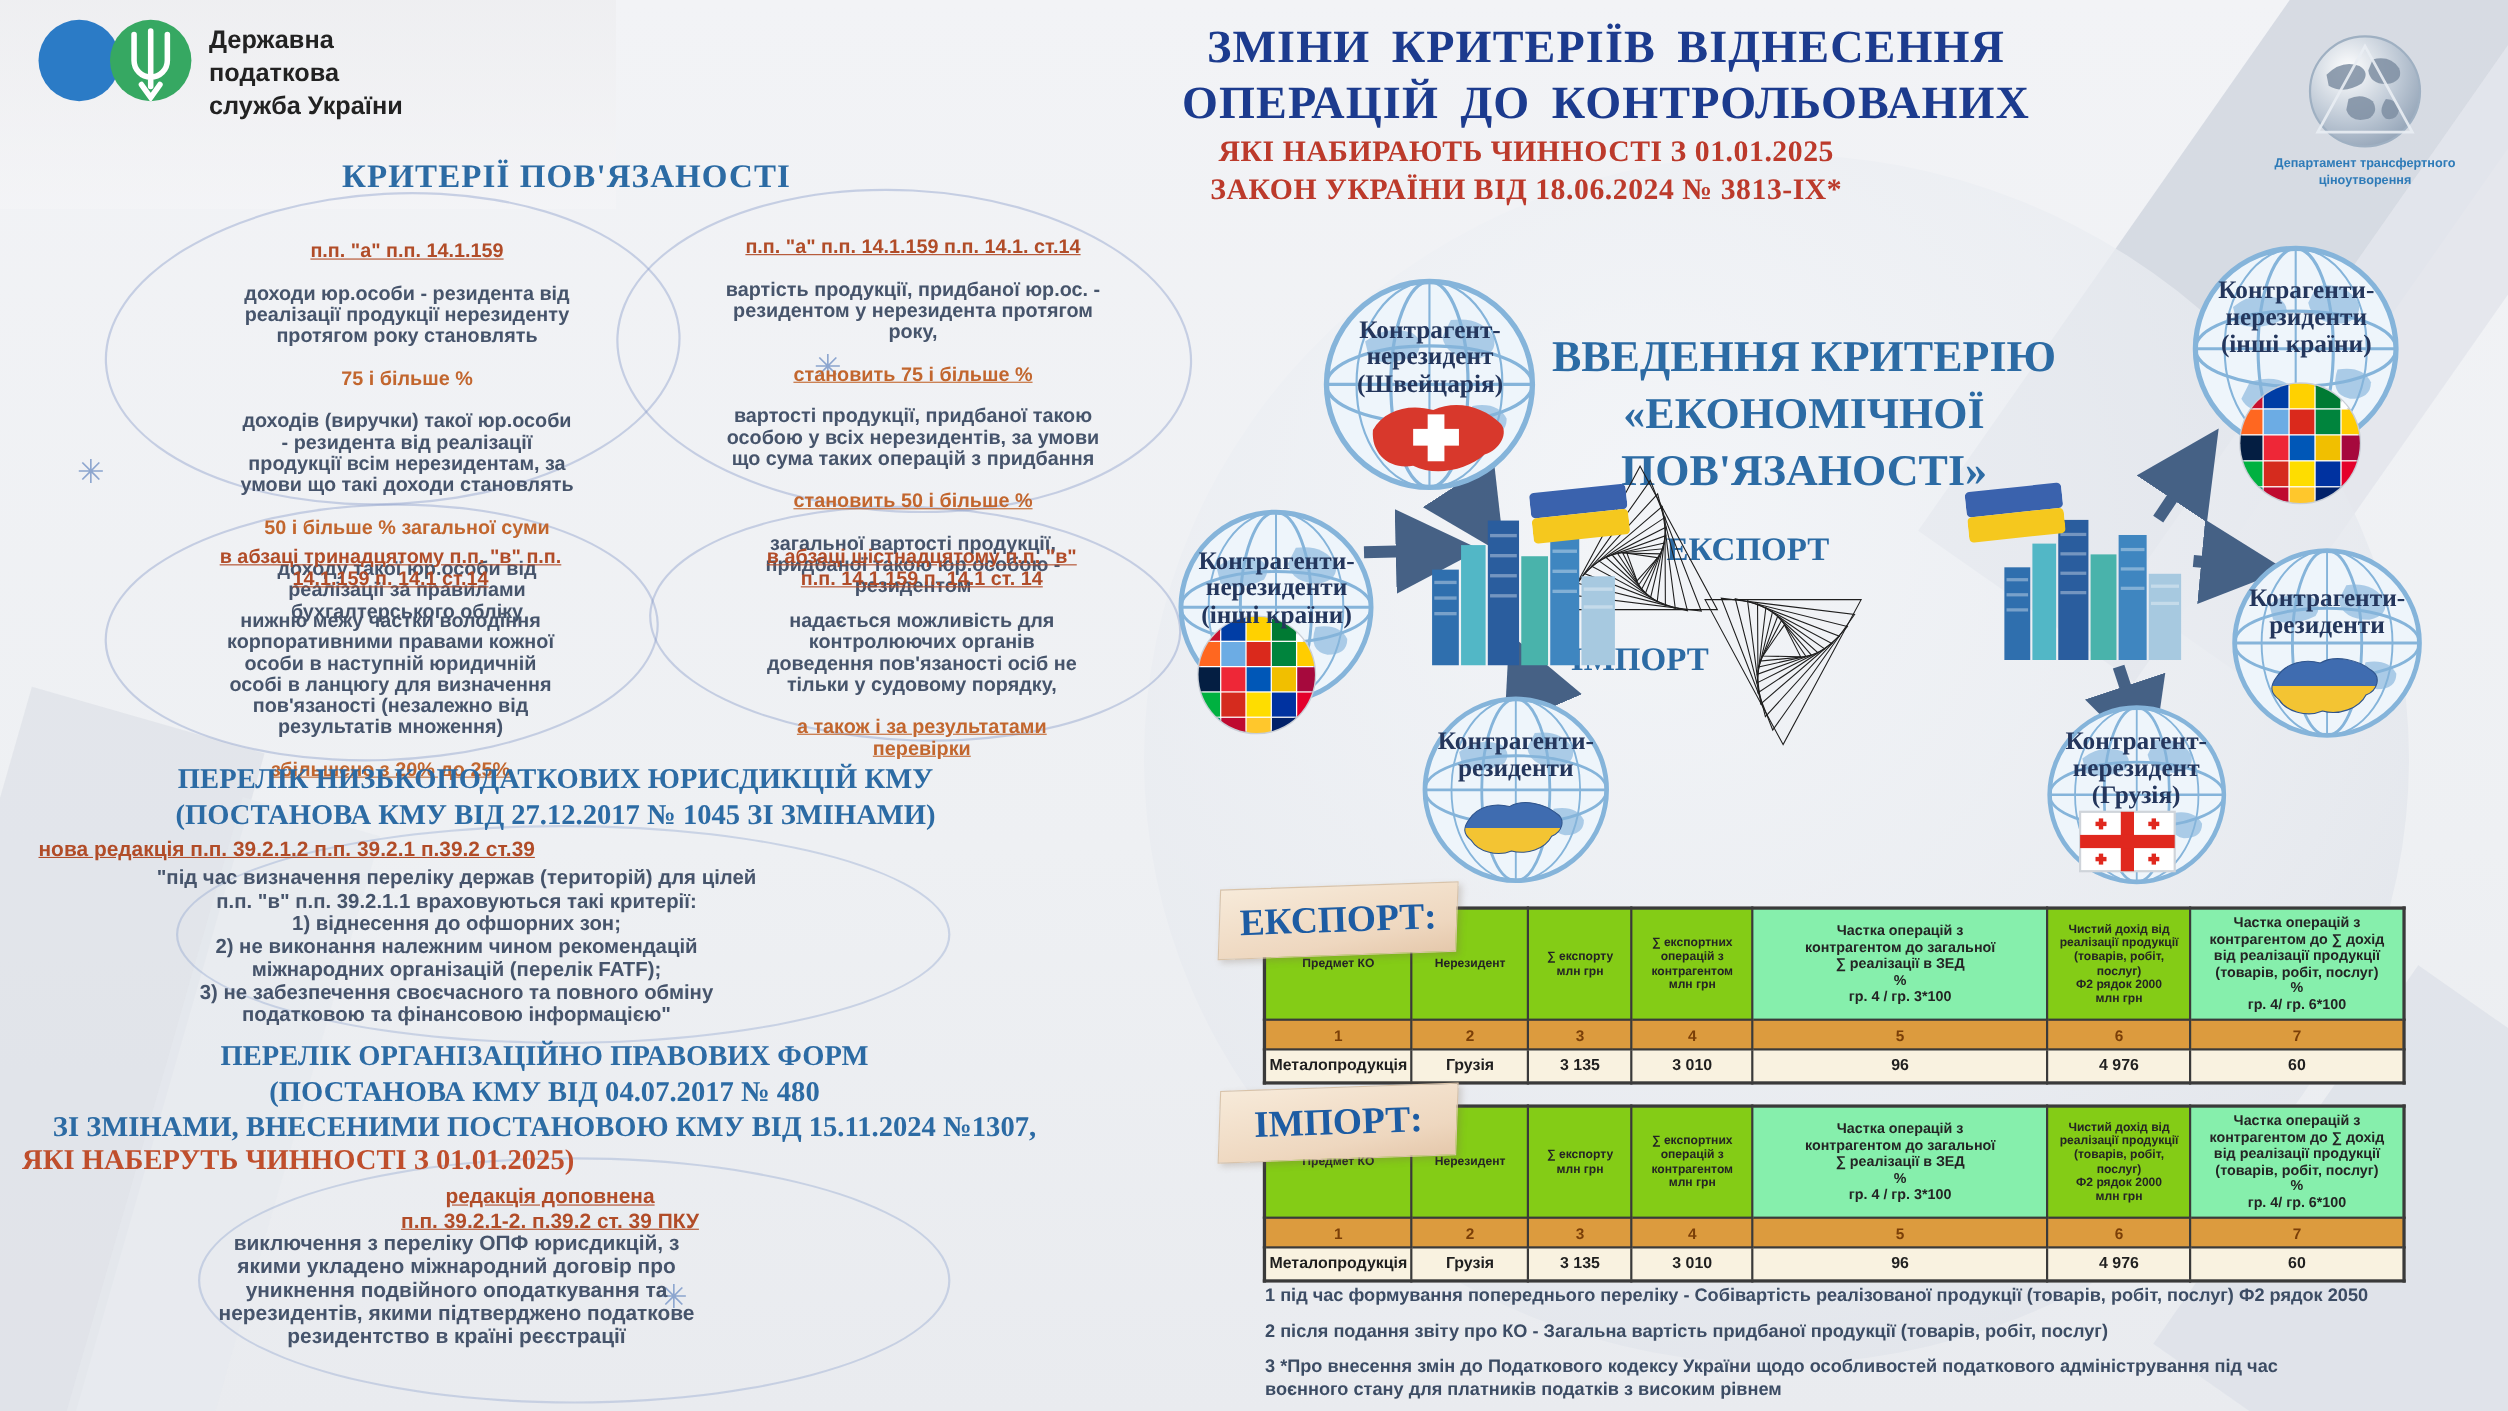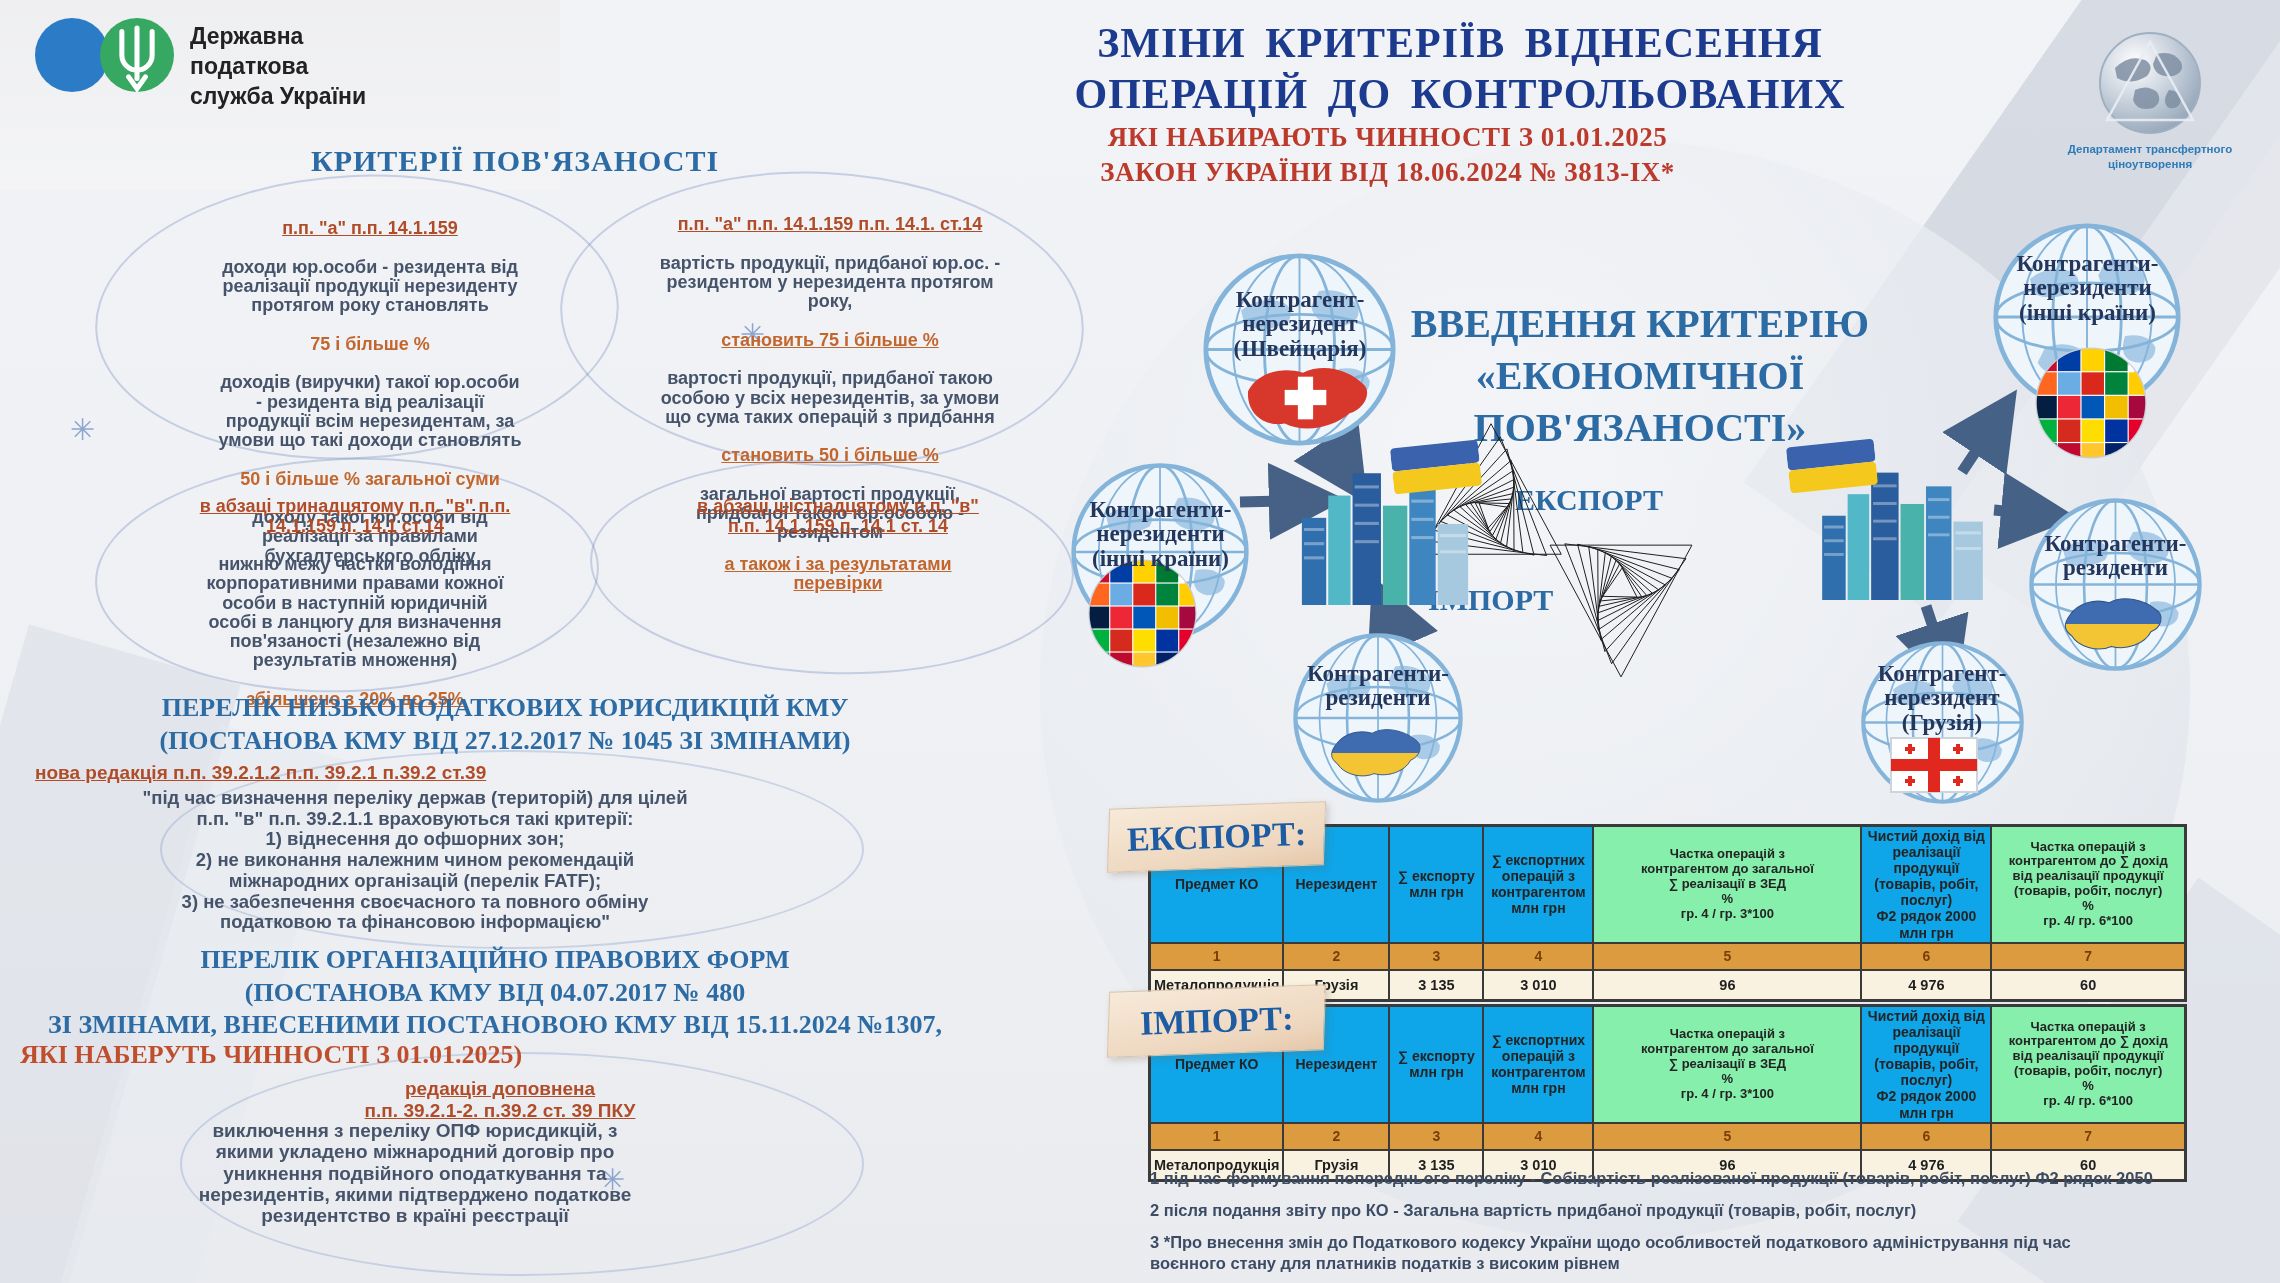--- a/index.html
+++ b/index.html
@@ -25,21 +25,21 @@
     text-align:center;z-index:2;letter-spacing:.5px}
   .nlabel{font-family:"Liberation Serif",serif;font-weight:bold;font-size:23px;line-height:1.06;
     color:#24365c;text-align:center;white-space:pre-line;z-index:3}
   .dlabel{font-family:"Liberation Serif",serif;font-weight:bold;font-size:30px;color:#2c6ba4;z-index:2}
   .tab{position:absolute;z-index:5;background:linear-gradient(170deg,#f7ead9 0%,#eed7bf 70%,#e5c8ab 100%);
     border:1px solid #d9c3a9;transform:rotate(-2deg) skewX(-4deg);display:flex;align-items:center;
     justify-content:center;box-shadow:3px 3px 6px rgba(120,100,80,.25)}
   .tab span{font-family:"Liberation Serif",serif;font-weight:bold;font-size:34px;color:#1d5ca3;transform:skewX(4deg)}
   .dtable{position:absolute;z-index:4;border-collapse:collapse;table-layout:fixed;background:#fff;border:3px solid #3a3a3a}
   .dtable th,.dtable td{border:2px solid #3a3a3a;text-align:center;vertical-align:middle;padding:1px 3px}
-  .dtable th{font-size:14px;font-weight:bold;color:#242424;white-space:pre-line;height:97px;line-height:1.15;background:#0ea5e9}
+  .dtable th{font-size:11px;font-weight:bold;color:#242424;white-space:pre-line;height:97px;line-height:1.15;background:#84cc16}
   .dtable th.peach{background:#86efac;font-size:13px}
   .numband td{background:#dc9b3e;color:#7a3f08;font-weight:bold;font-size:14px;height:23px}
   .datarow td{background:#f9f2e0;font-weight:bold;font-size:14.5px;color:#1f1f1f;height:26px}
   .fn{position:absolute;z-index:4;font-weight:bold;font-size:16.5px;color:#3c4c64;line-height:1.3;white-space:pre-line}
   .orgname{font-weight:bold;font-size:23px;line-height:1.3;color:#222;z-index:2}
   .deptcap{font-weight:bold;font-size:11.5px;line-height:1.3;color:#2e7bb8;text-align:center;z-index:2}
 </style>
 </head>
 <body>
 
@@ -230,20 +230,24 @@
 особи в наступній юридичній
 особі в ланцюгу для визначення
 пов'язаності (незалежно від
 результатів множення)</div>
     <div class="hlu">збільшено з 20% до 25%</div>
   </div>
 
   <div class="abs blk pre" style="left:618px;top:478px;width:440px">
     <div class="ref">в абзаці шістнадцятому п.п. "в"
 п.п. 14.1.159 п. 14.1 ст. 14</div>
+    <div>надається можливість для
+контролюючих органів
+доведення пов'язаності осіб не
+тільки у судовому порядку,</div>
     <div class="hlu">а також і за результатами
 перевірки</div>
   </div>
 
   <div class="abs serifb secHead pre" style="left:30px;top:692px;width:950px;font-size:26px;line-height:1.25">ПЕРЕЛІК НИЗЬКОПОДАТКОВИХ ЮРИСДИКЦІЙ КМУ
 (ПОСТАНОВА КМУ ВІД 27.12.2017 № 1045  ЗІ ЗМІНАМИ)</div>
   <div class="abs refline" style="left:35px;top:762px;width:830px;font-size:19px;text-align:left">нова редакція п.п. 39.2.1.2 п.п. 39.2.1 п.39.2 ст.39</div>
   <div class="abs bodytxt pre" style="left:35px;top:788px;width:760px;font-size:18.5px;line-height:1.12">"під час визначення переліку держав (територій) для цілей
 п.п. "в" п.п. 39.2.1.1  враховуються такі критерії:
 1) віднесення до офшорних зон;

